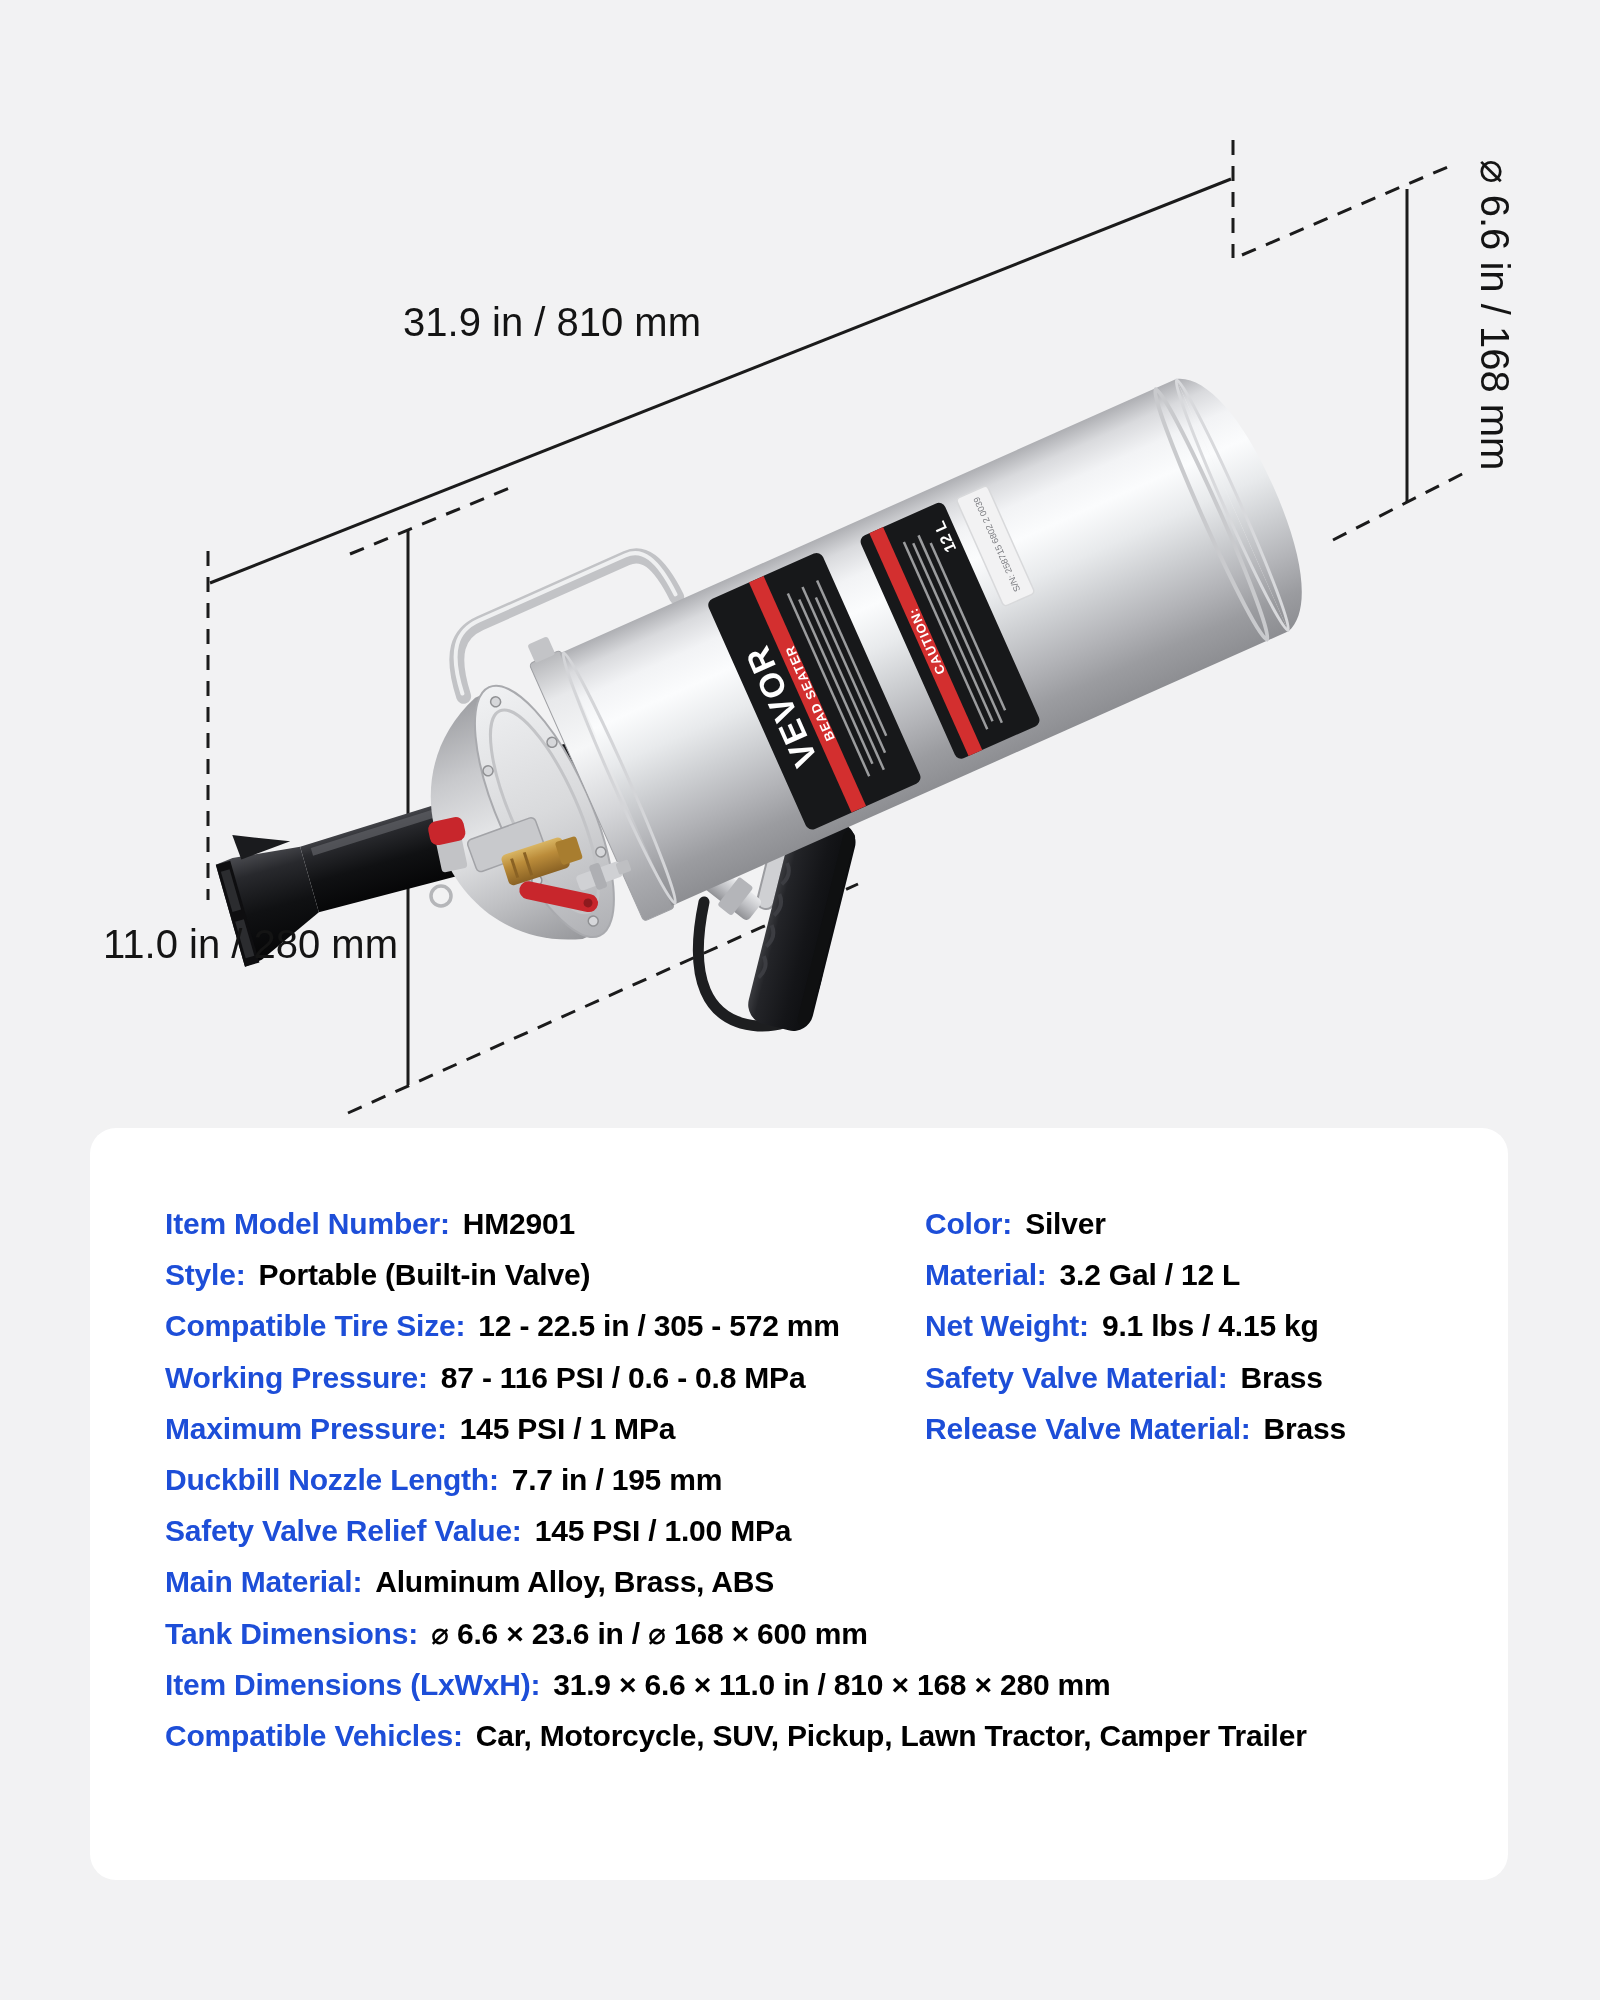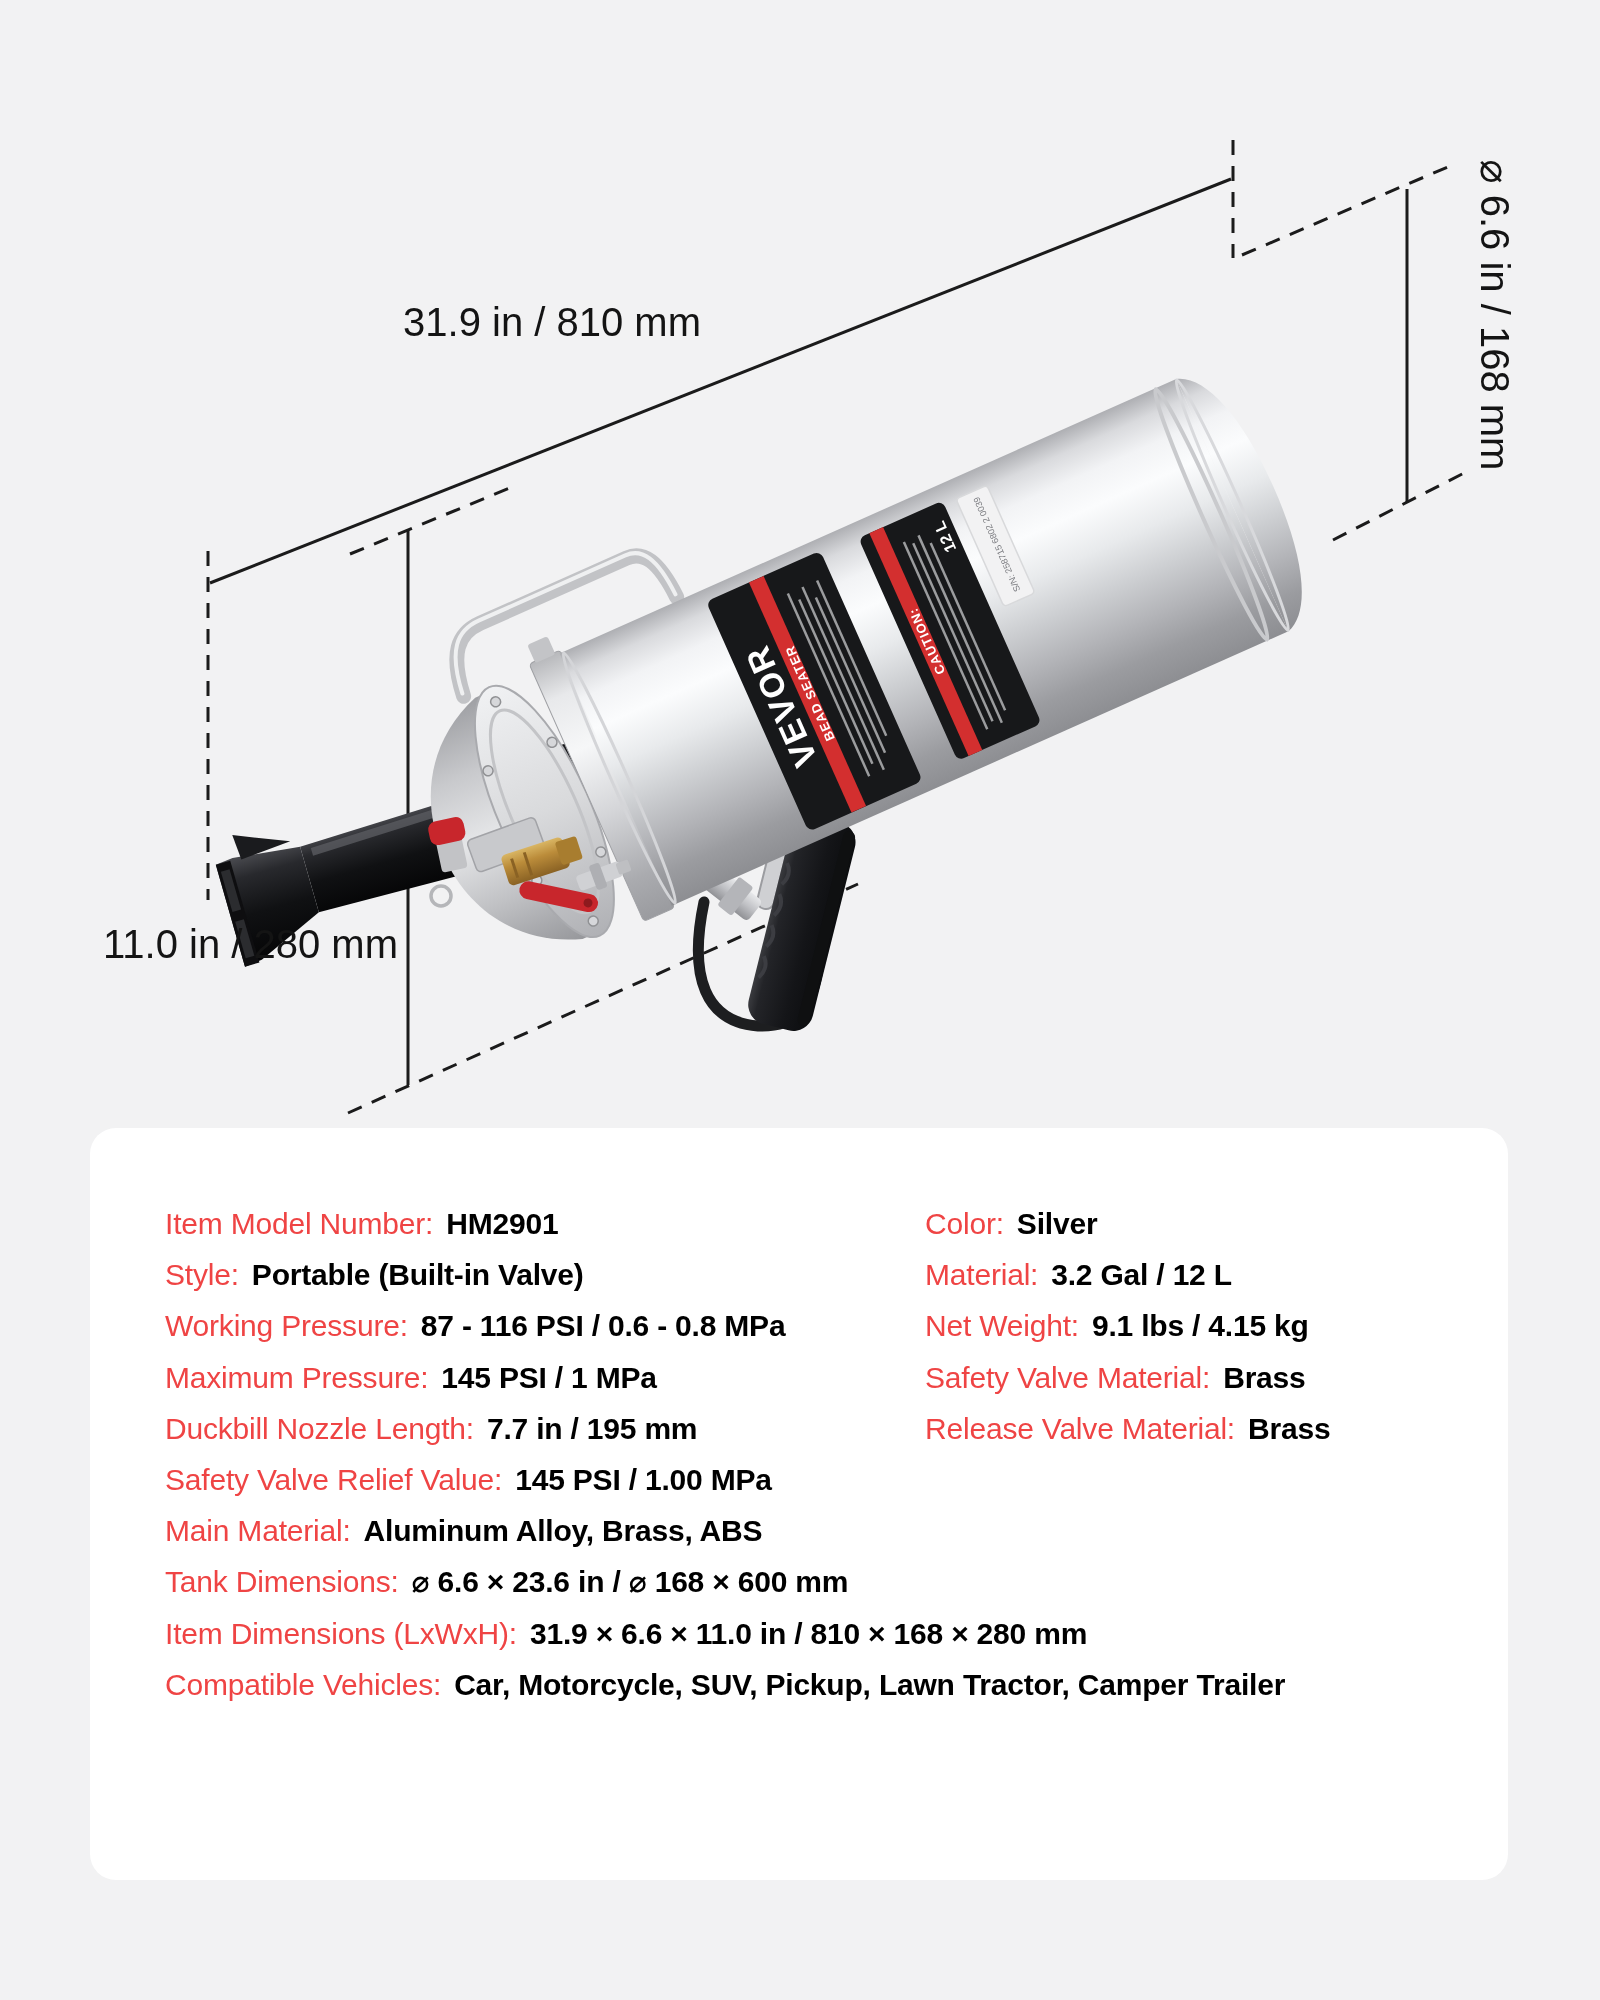--- a/index.html
+++ b/index.html
@@ -24,21 +24,21 @@
     position:absolute;left:90px;top:1128px;width:1418px;height:752px;
     background:#FFFFFF;border-radius:26px;
   }
   .spec-col{position:absolute;top:70px;}
   .col-left{left:75px;}
   .col-right{left:835px;}
   .spec-row{
     height:51.2px;line-height:51.2px;white-space:nowrap;
     font-size:30px;letter-spacing:-0.2px;
   }
-  .spec-row .lbl{color:#ef4444;font-weight:400;}
+  .spec-row .lbl{color:#1d4ed8;font-weight:700;}
   .spec-row .val{color:#000000;font-weight:700;margin-left:13px;}
 </style>
 </head>
 <body>
 
 <div class="hero">
 <svg width="1600" height="1130" viewBox="0 0 1600 1130">
   <defs>
     <linearGradient id="gCyl" x1="0" y1="0" x2="0" y2="1">
       <stop offset="0" stop-color="#AEAFB3"></stop>
@@ -242,20 +242,21 @@
 
 <div class="dim-label dim-length">31.9 in / 810 mm</div>
 <div class="dim-label dim-height">11.0 in / 280 mm</div>
 <div class="dim-label dim-diameter">⌀ 6.6 in / 168 mm</div>
 </div>
 
 <div class="spec-card">
   <div class="spec-col col-left">
     <div class="spec-row"><span class="lbl">Item Model Number:</span><span class="val">HM2901</span></div>
     <div class="spec-row"><span class="lbl">Style:</span><span class="val">Portable (Built-in Valve)</span></div>
+    <div class="spec-row"><span class="lbl">Compatible Tire Size:</span><span class="val">12 - 22.5 in / 305 - 572 mm</span></div>
     <div class="spec-row"><span class="lbl">Working Pressure:</span><span class="val">87 - 116 PSI / 0.6 - 0.8 MPa</span></div>
     <div class="spec-row"><span class="lbl">Maximum Pressure:</span><span class="val">145 PSI / 1 MPa</span></div>
     <div class="spec-row"><span class="lbl">Duckbill Nozzle Length:</span><span class="val">7.7 in / 195 mm</span></div>
     <div class="spec-row"><span class="lbl">Safety Valve Relief Value:</span><span class="val">145 PSI / 1.00 MPa</span></div>
     <div class="spec-row"><span class="lbl">Main Material:</span><span class="val">Aluminum Alloy, Brass, ABS</span></div>
     <div class="spec-row"><span class="lbl">Tank Dimensions:</span><span class="val">⌀ 6.6 × 23.6 in / ⌀ 168 × 600 mm</span></div>
     <div class="spec-row"><span class="lbl">Item Dimensions (LxWxH):</span><span class="val">31.9 × 6.6 × 11.0 in / 810 × 168 × 280 mm</span></div>
     <div class="spec-row"><span class="lbl">Compatible Vehicles:</span><span class="val">Car, Motorcycle, SUV, Pickup, Lawn Tractor, Camper Trailer</span></div>
   </div>
   <div class="spec-col col-right">

